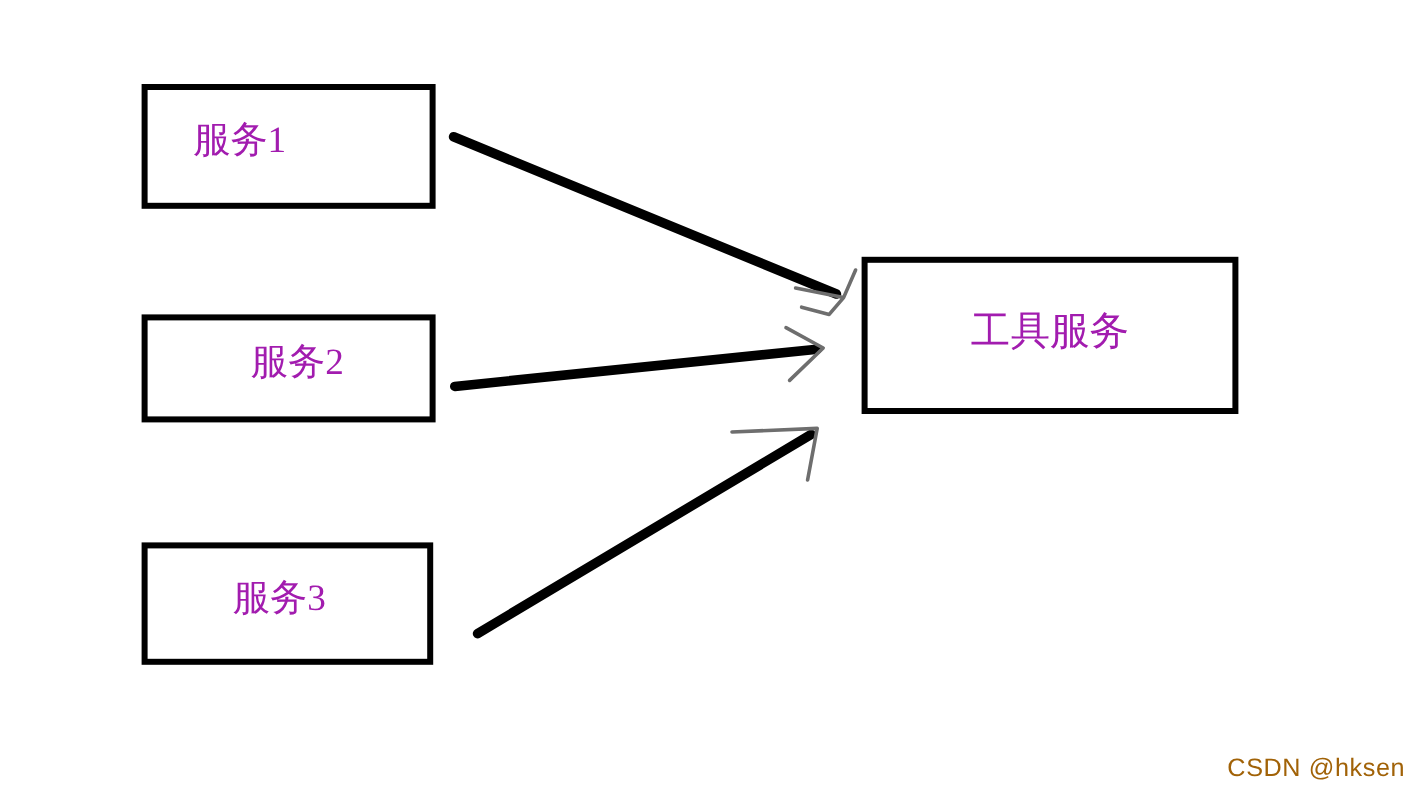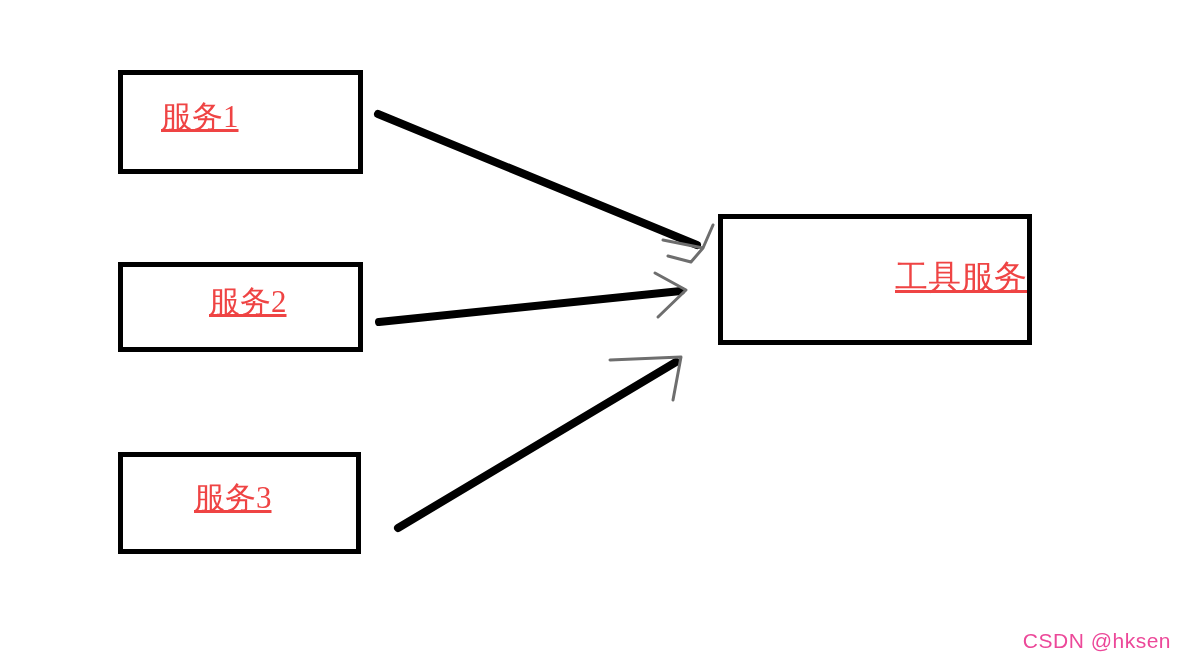--- a/index.html
+++ b/index.html
@@ -18,25 +18,24 @@
   }
   .node {
     position: absolute;
     box-sizing: border-box;
     background: #ffffff;
     border: 5px solid #000000;
     display: flex;
     align-items: center;
   }
   .node-label {
-    color: #ef4444;
+    color: #a21caf;
     font-family: "Liberation Serif", serif;
     white-space: nowrap;
     line-height: 1;
-    text-decoration: underline;
   }
   
   .node.service {
     justify-content: flex-start;
   }
   .node.service .node-label {
     padding-left: 38px;
     font-size: 31px;
     position: relative;
     top: -6px;
@@ -47,21 +46,21 @@
 
   
   .node.tool {
     justify-content: center;
   }
   .node.tool .node-label {
     font-size: 33px;
     position: relative;
     top: -2px;
   }
-  #node-tool { left: 718px; top: 214px; width: 314px; height: 131px; justify-content: flex-end; }
+  #node-tool { left: 718px; top: 214px; width: 314px; height: 131px; }
 
   #arrow-layer {
     position: absolute;
     left: 0;
     top: 0;
     width: 1185px;
     height: 663px;
     pointer-events: none;
   }
   .arrow-shaft {
@@ -73,21 +72,21 @@
     stroke: #6e6e6e;
     stroke-width: 3;
     stroke-linecap: round;
     stroke-linejoin: round;
     fill: none;
   }
   #watermark {
     position: absolute;
     right: 14px;
     bottom: 10px;
-    color: #ec4899;
+    color: #a16207;
     font-size: 21px;
     font-family: "Liberation Sans", sans-serif;
     letter-spacing: 0.5px;
     white-space: nowrap;
   }
 </style>
 </head>
 <body>
 
 <div id="canvas">

